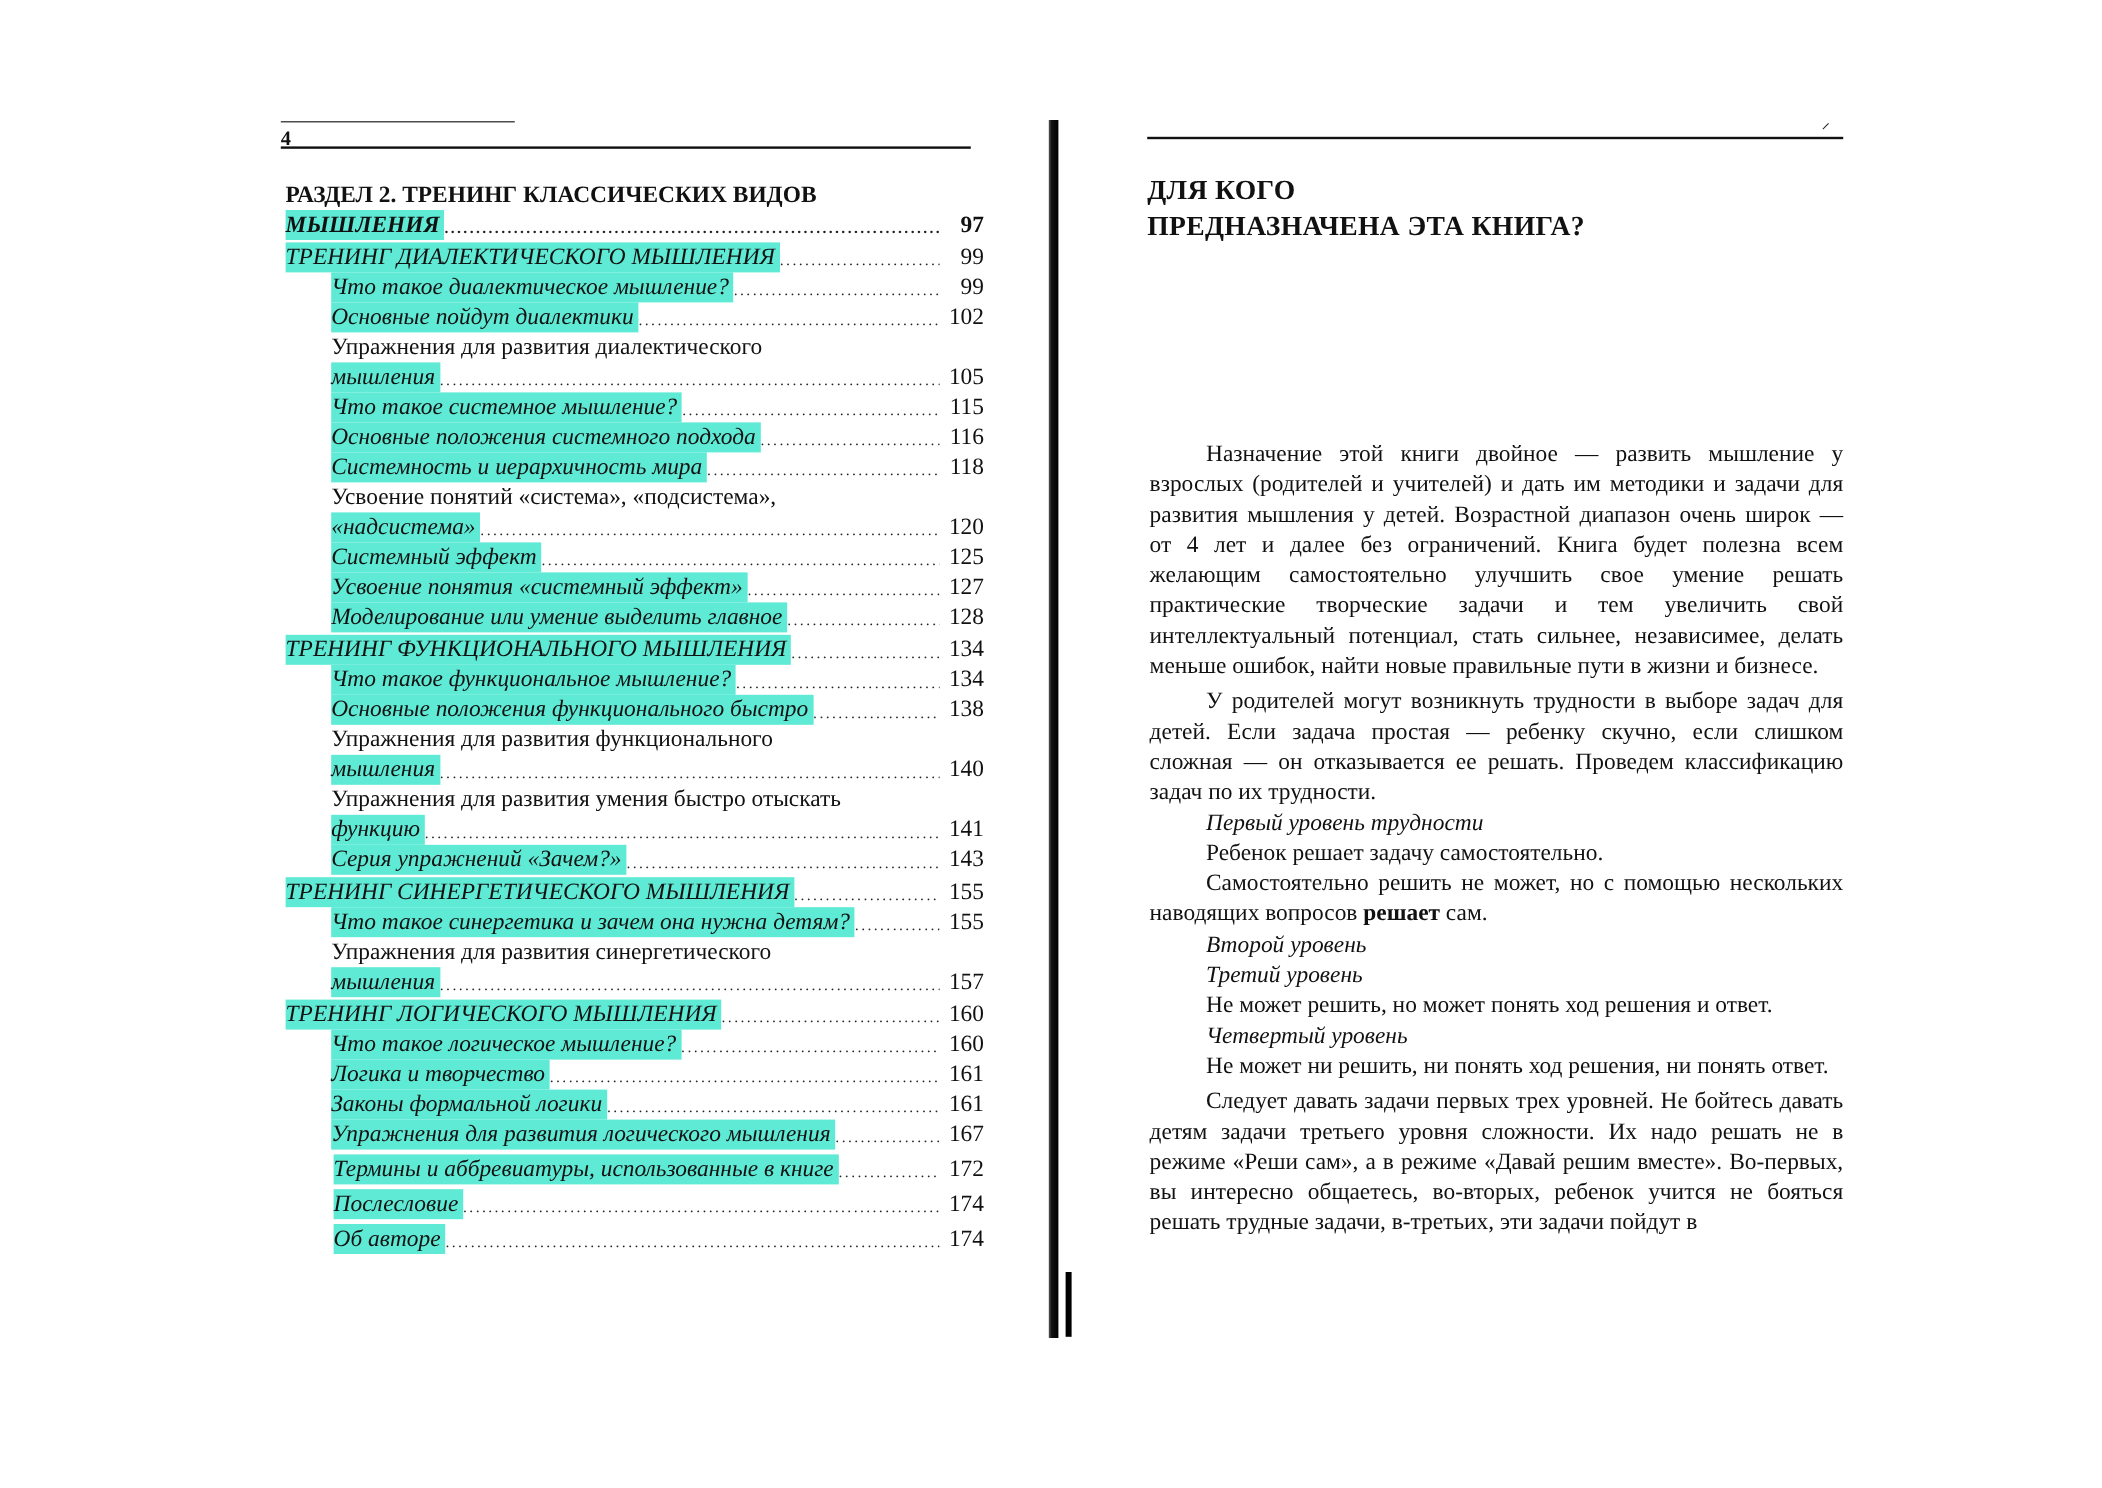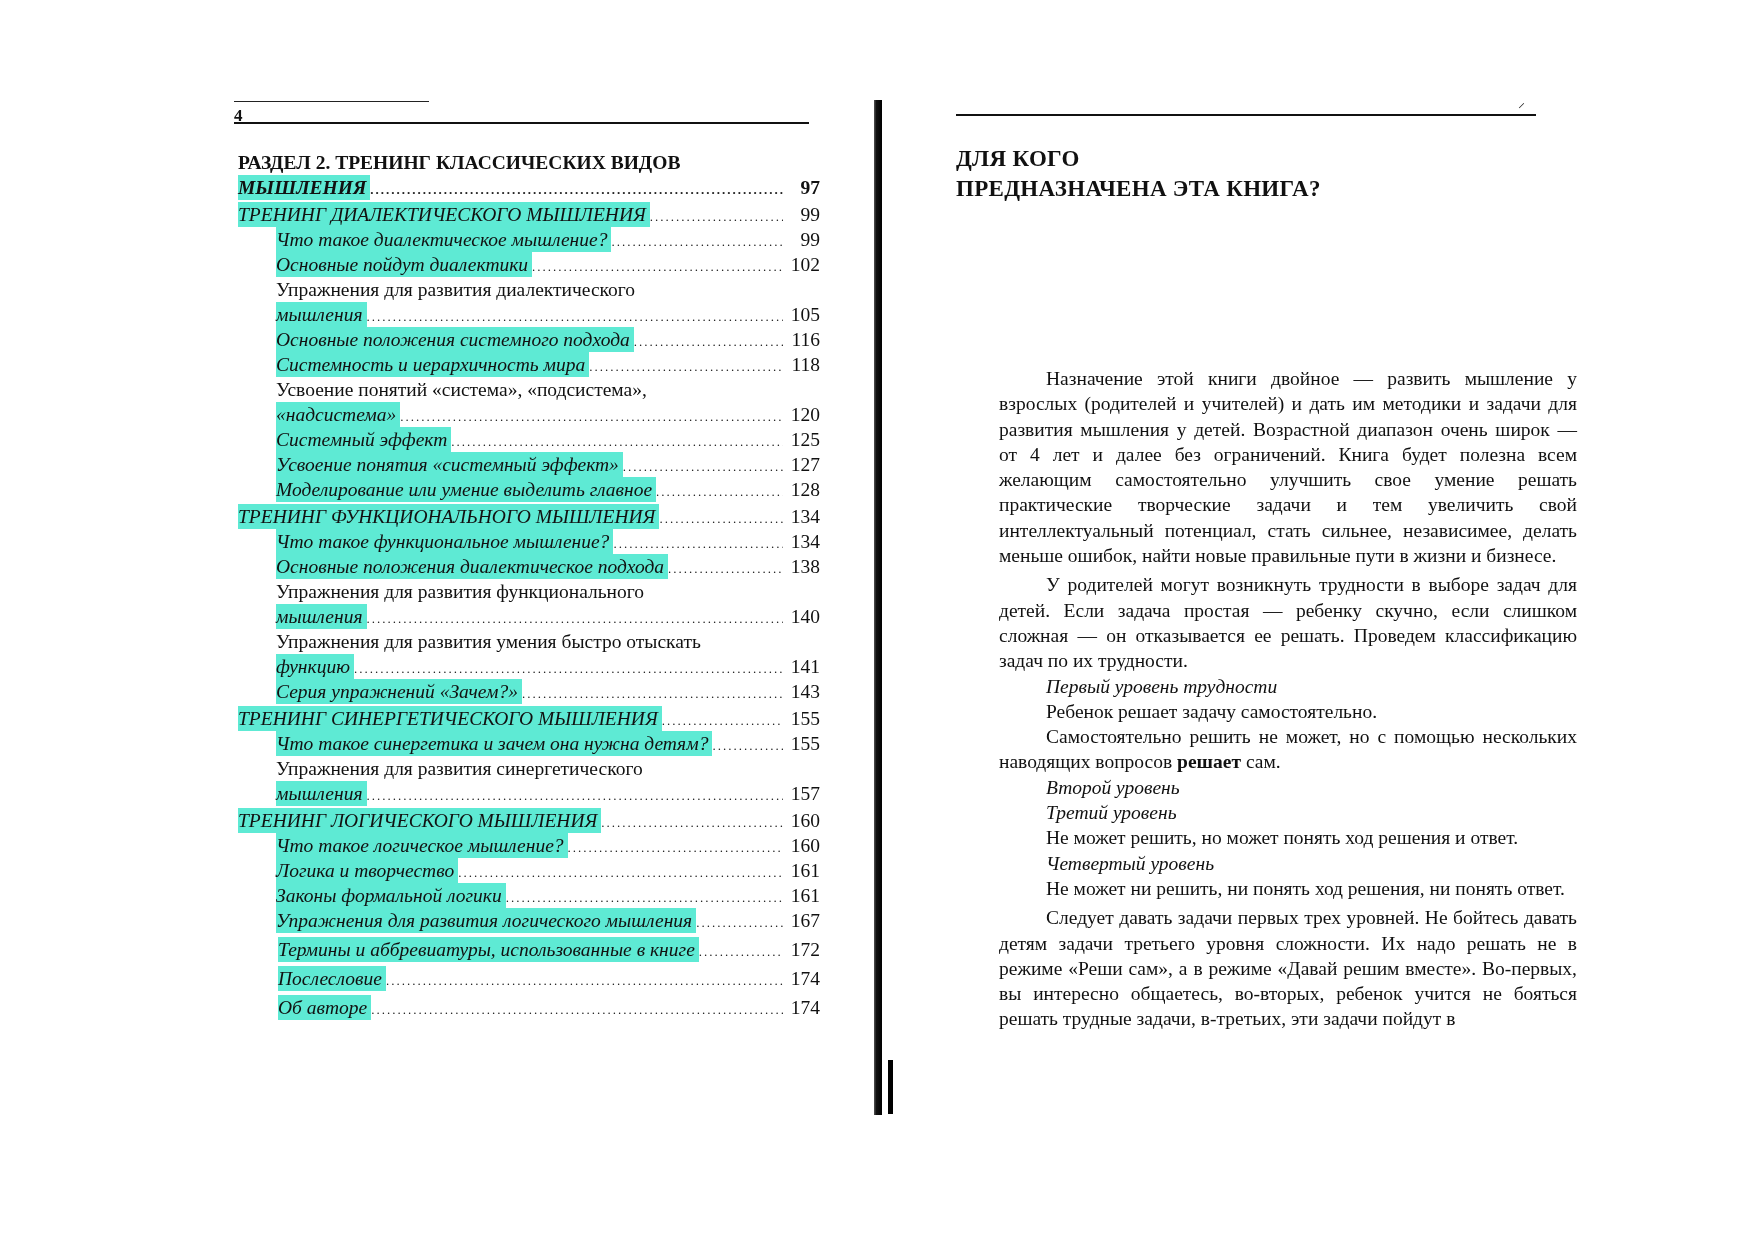--- a/index.html
+++ b/index.html
@@ -26,21 +26,21 @@
     
     .spine { position: absolute; left: 874px; top: 100px; width: 8px; height: 1015px;
       background: linear-gradient(to right, #555 0, #111 30%, #000 100%); }
     .spine-tail { position: absolute; left: 888px; top: 1060px; width: 5px; height: 54px; background: #000; }
     
     .right-page { position: absolute; left: 900px; top: 0; width: 852px; height: 1240px; }
     .rp-headline { position: absolute; left: 56px; top: 114px; width: 580px; border-top: 2px solid #111; }
     .rp-pagemark { position: absolute; left: 618px; top: 92px; font-size: 14px; }
     .rp-title { position: absolute; left: 56px; top: 144px; width: 580px; text-align: left;
       font-weight: bold; font-size: 23px; line-height: 30px; letter-spacing: 0.3px; }
-    .body-text { position: absolute; left: 58px; top: 366px; width: 578px; font-size: 19.5px; line-height: 25.3px; text-align: justify; margin-left: 41px; }
+    .body-text { position: absolute; left: 58px; top: 366px; width: 578px; font-size: 19.5px; line-height: 25.3px; text-align: justify; }
     .body-text p { margin: 0; text-indent: 47px; }
     .body-text p.gap { margin-top: 4px; }
     .body-text .it { font-style: italic; }
     .body-text .b { font-weight: bold; }
   </style>
 </head>
 <body>
 
 <div class="left-page">
   <div class="lp-topline"></div>
@@ -79,20 +79,27 @@
       <div class="toc-entry lvl2">
         <div class="toc-cont">Упражнения для развития диалектического</div>
         <div class="toc-row">
           <span class="t">мышления</span>
           <span class="dots"></span>
           <span class="p">105</span>
         </div>
       </div>
       <div class="toc-entry lvl2">
         <div class="toc-row">
+          <span class="t">Что такое системное мышление?</span>
+          <span class="dots"></span>
+          <span class="p">115</span>
+        </div>
+      </div>
+      <div class="toc-entry lvl2">
+        <div class="toc-row">
           <span class="t">Основные положения системного подхода</span>
           <span class="dots"></span>
           <span class="p">116</span>
         </div>
       </div>
       <div class="toc-entry lvl2">
         <div class="toc-row">
           <span class="t">Системность и иерархичность мира</span>
           <span class="dots"></span>
           <span class="p">118</span>
@@ -136,21 +143,21 @@
       </div>
       <div class="toc-entry lvl2">
         <div class="toc-row">
           <span class="t">Что такое функциональное мышление?</span>
           <span class="dots"></span>
           <span class="p">134</span>
         </div>
       </div>
       <div class="toc-entry lvl2">
         <div class="toc-row">
-          <span class="t">Основные положения диалектическое подхода</span>
+          <span class="t">Основные положения функционального быстро</span>
           <span class="dots"></span>
           <span class="p">138</span>
         </div>
       </div>
       <div class="toc-entry lvl2">
         <div class="toc-cont">Упражнения для развития функционального</div>
         <div class="toc-row">
           <span class="t">мышления</span>
           <span class="dots"></span>
           <span class="p">140</span>

